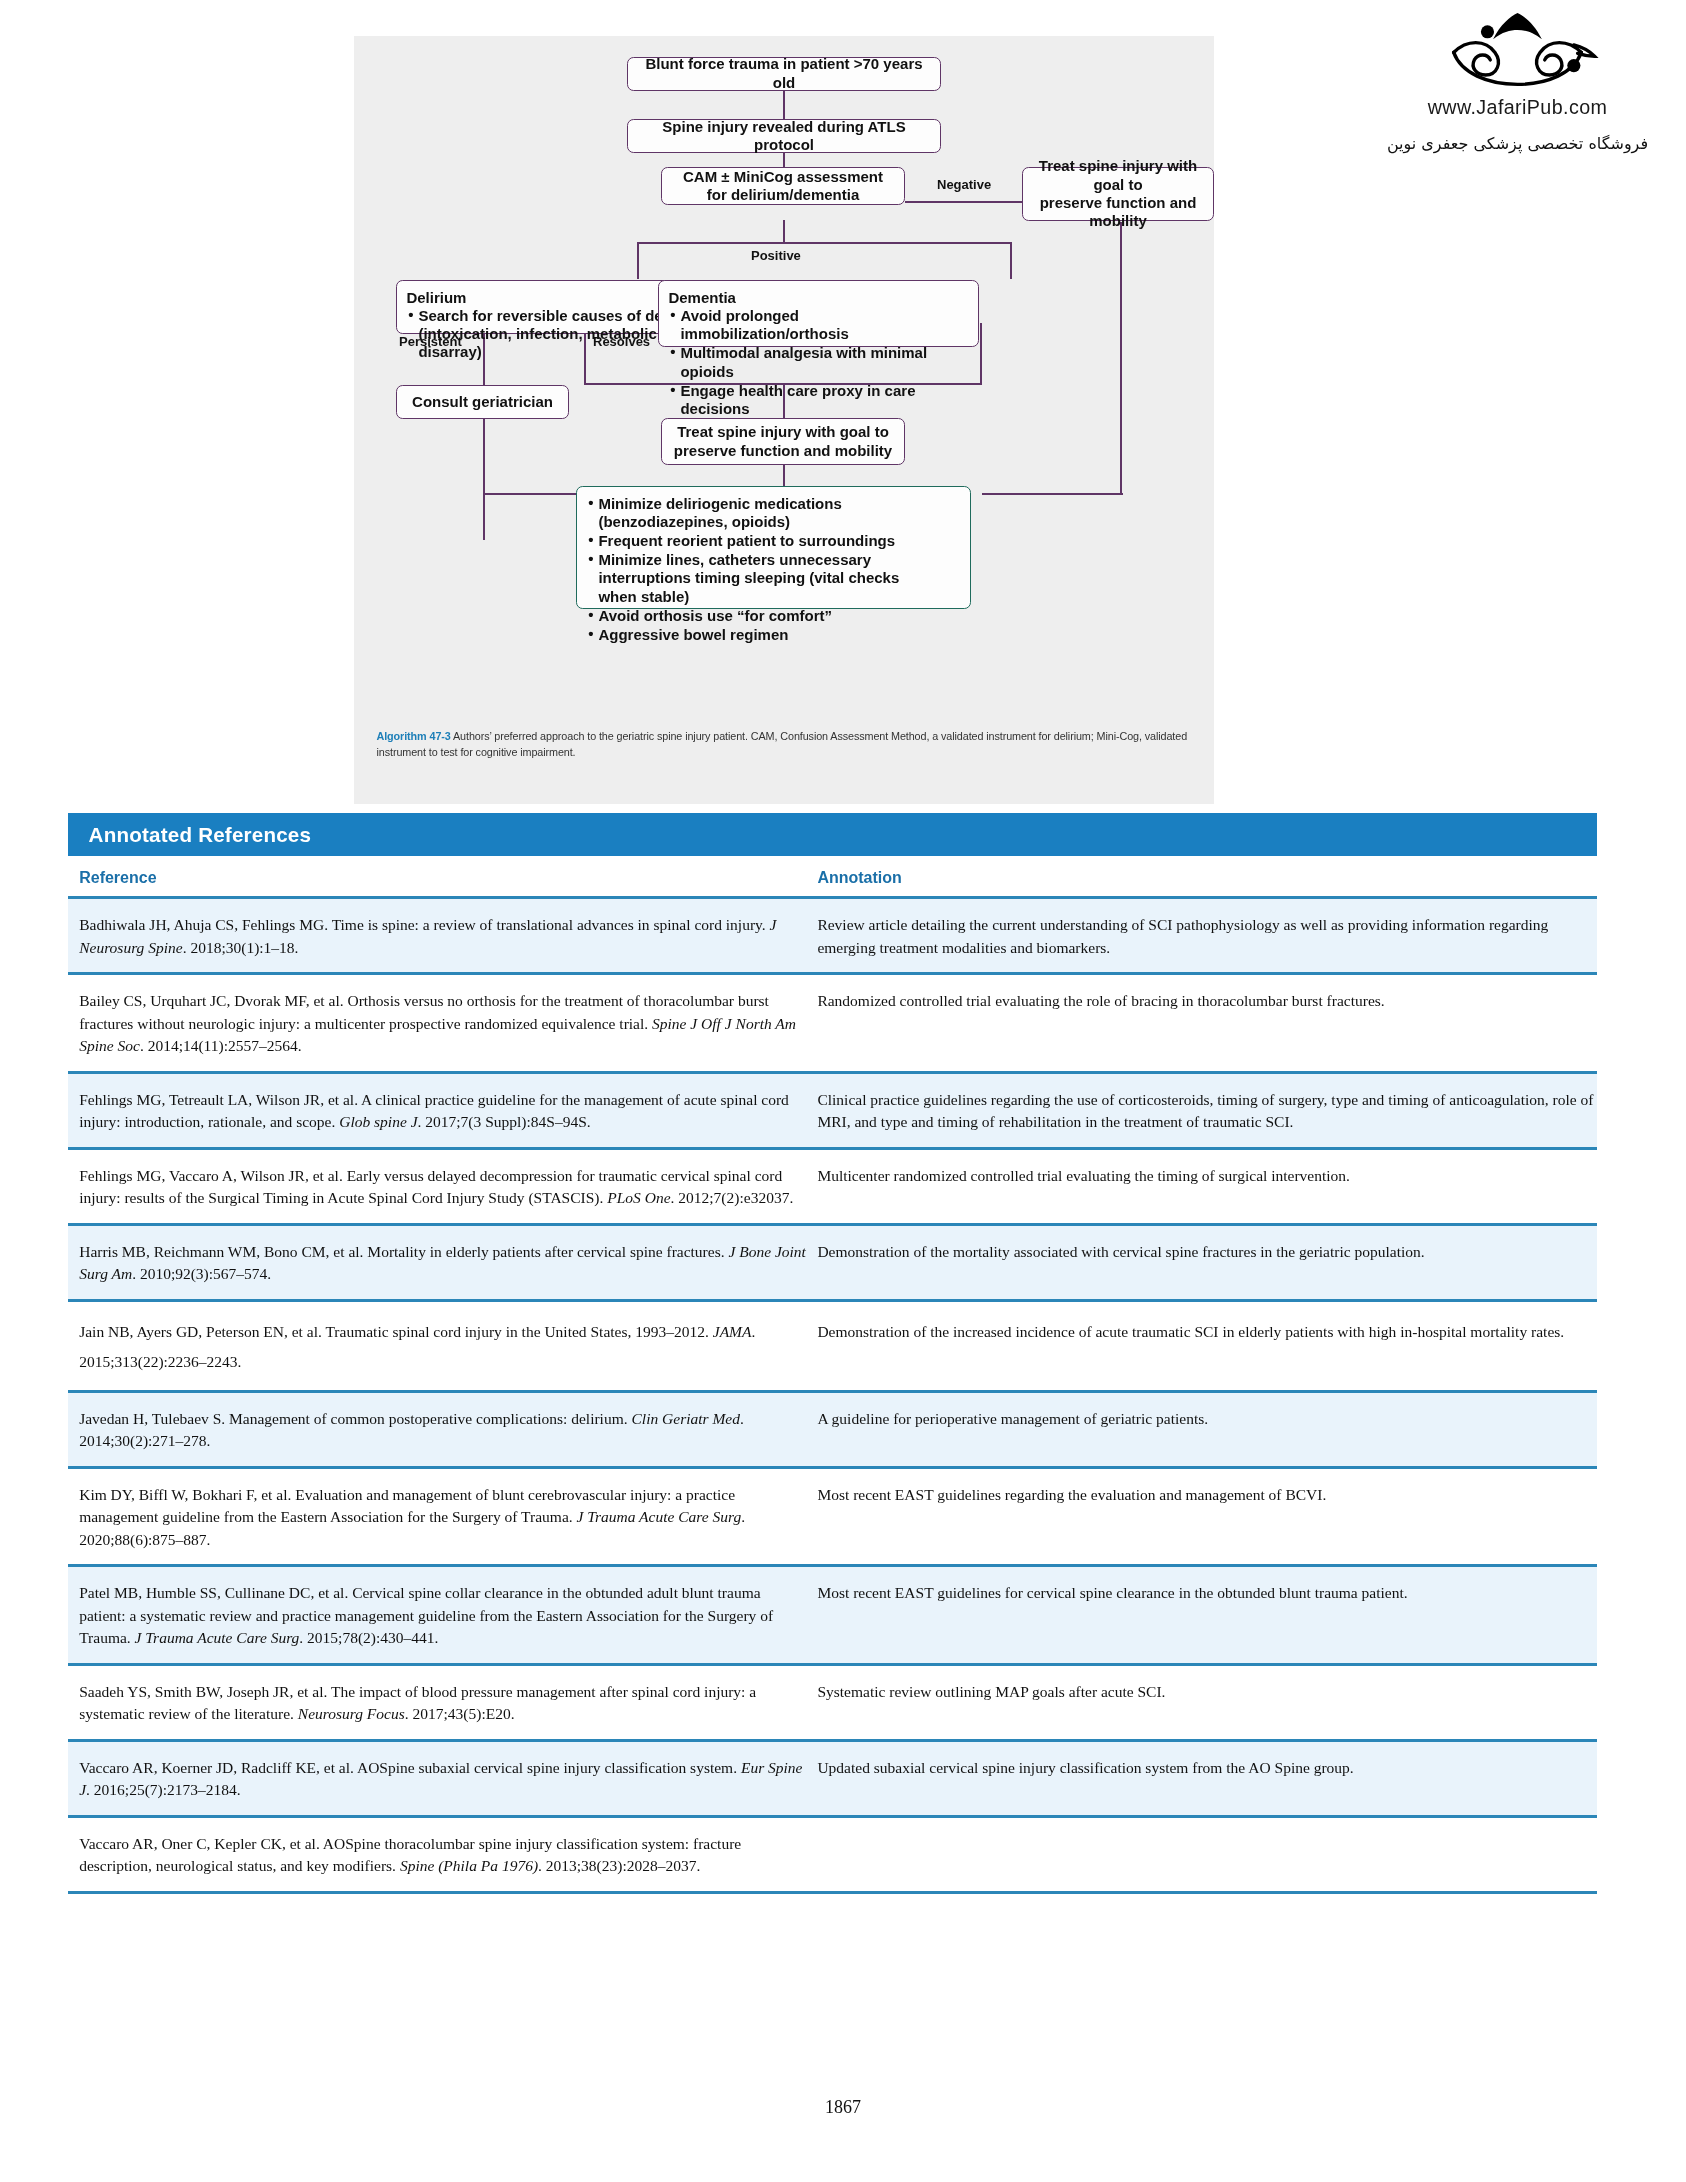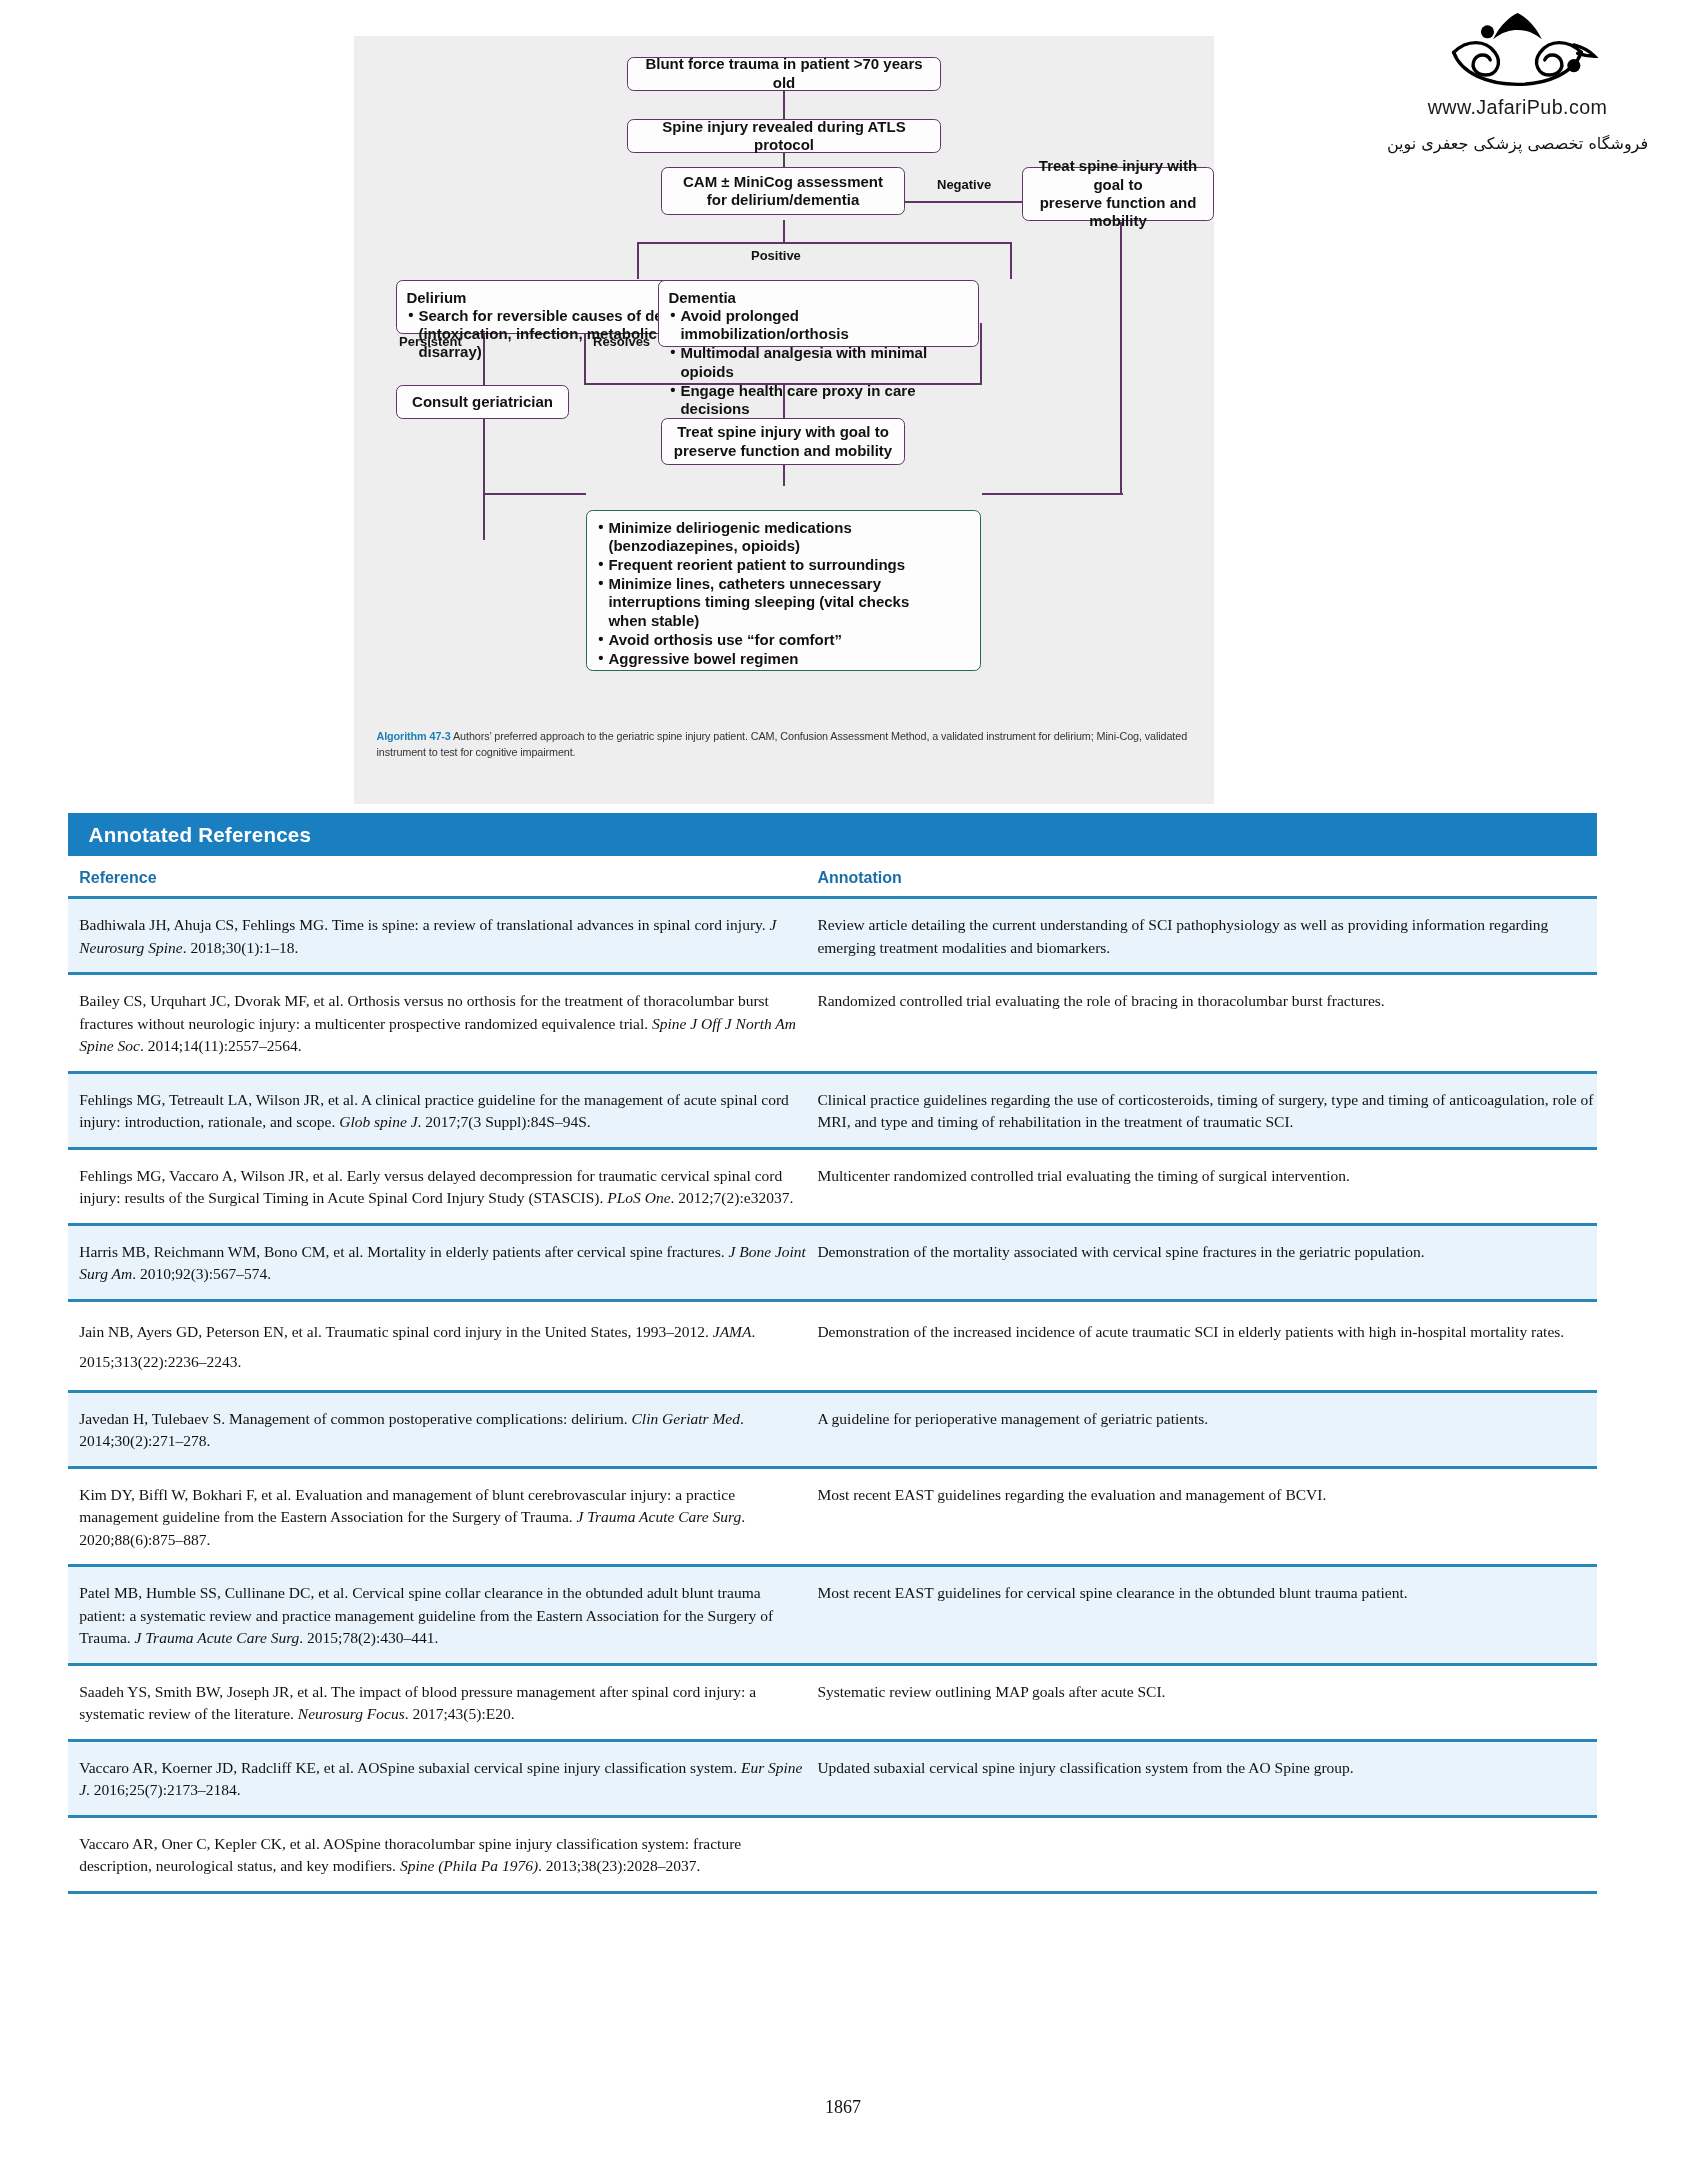--- a/index.html
+++ b/index.html
@@ -178,21 +178,21 @@
       <div class="edge v" style="left:429px;top:417px;height:33px;"></div>
 
       <div class="node" style="left:273px;top:20.6px;width:314px;height:34px;">
         <span>Blunt force trauma in patient &gt;70 years old</span>
       </div>
 
       <div class="node" style="left:273px;top:83px;width:314px;height:34px;">
         <span>Spine injury revealed during ATLS protocol</span>
       </div>
 
-      <div class="node" style="left:307px;top:131px;width:244px;height:48px;flex-direction:column;">
+      <div class="node" style="left:307px;top:131px;width:244px;height:38px;flex-direction:column;">
         <span>CAM ± MiniCog assessment</span>
         <span>for delirium/dementia</span>
       </div>
 
       <div class="node" style="left:668px;top:131px;width:192px;height:54px;flex-direction:column;">
         <span>Treat spine injury with goal to</span>
         <span>preserve function and mobility</span>
       </div>
 
       <div class="elabel" style="left:583px;top:141px;">Negative</div>
@@ -225,21 +225,21 @@
 
       <div class="node" style="left:42px;top:349px;width:173px;height:34px;">
         <span>Consult geriatrician</span>
       </div>
 
       <div class="node" style="left:307px;top:382px;width:244px;height:47px;flex-direction:column;">
         <span>Treat spine injury with goal to</span>
         <span>preserve function and mobility</span>
       </div>
 
-      <div class="node left green" style="left:232px;top:450px;width:395px;height:161px;margin-top:24px;">
+      <div class="node left green" style="left:222px;top:450px;width:395px;height:123px;">
         <div>
           <ul>
             <li>
               <span>Minimize deliriogenic medications</span>
               <span class="cont">(benzodiazepines, opioids)</span>
             </li>
             <li><span>Frequent reorient patient to surroundings</span></li>
             <li>
               <span>Minimize lines, catheters unnecessary</span>
               <span class="cont">interruptions timing sleeping (vital checks</span>

